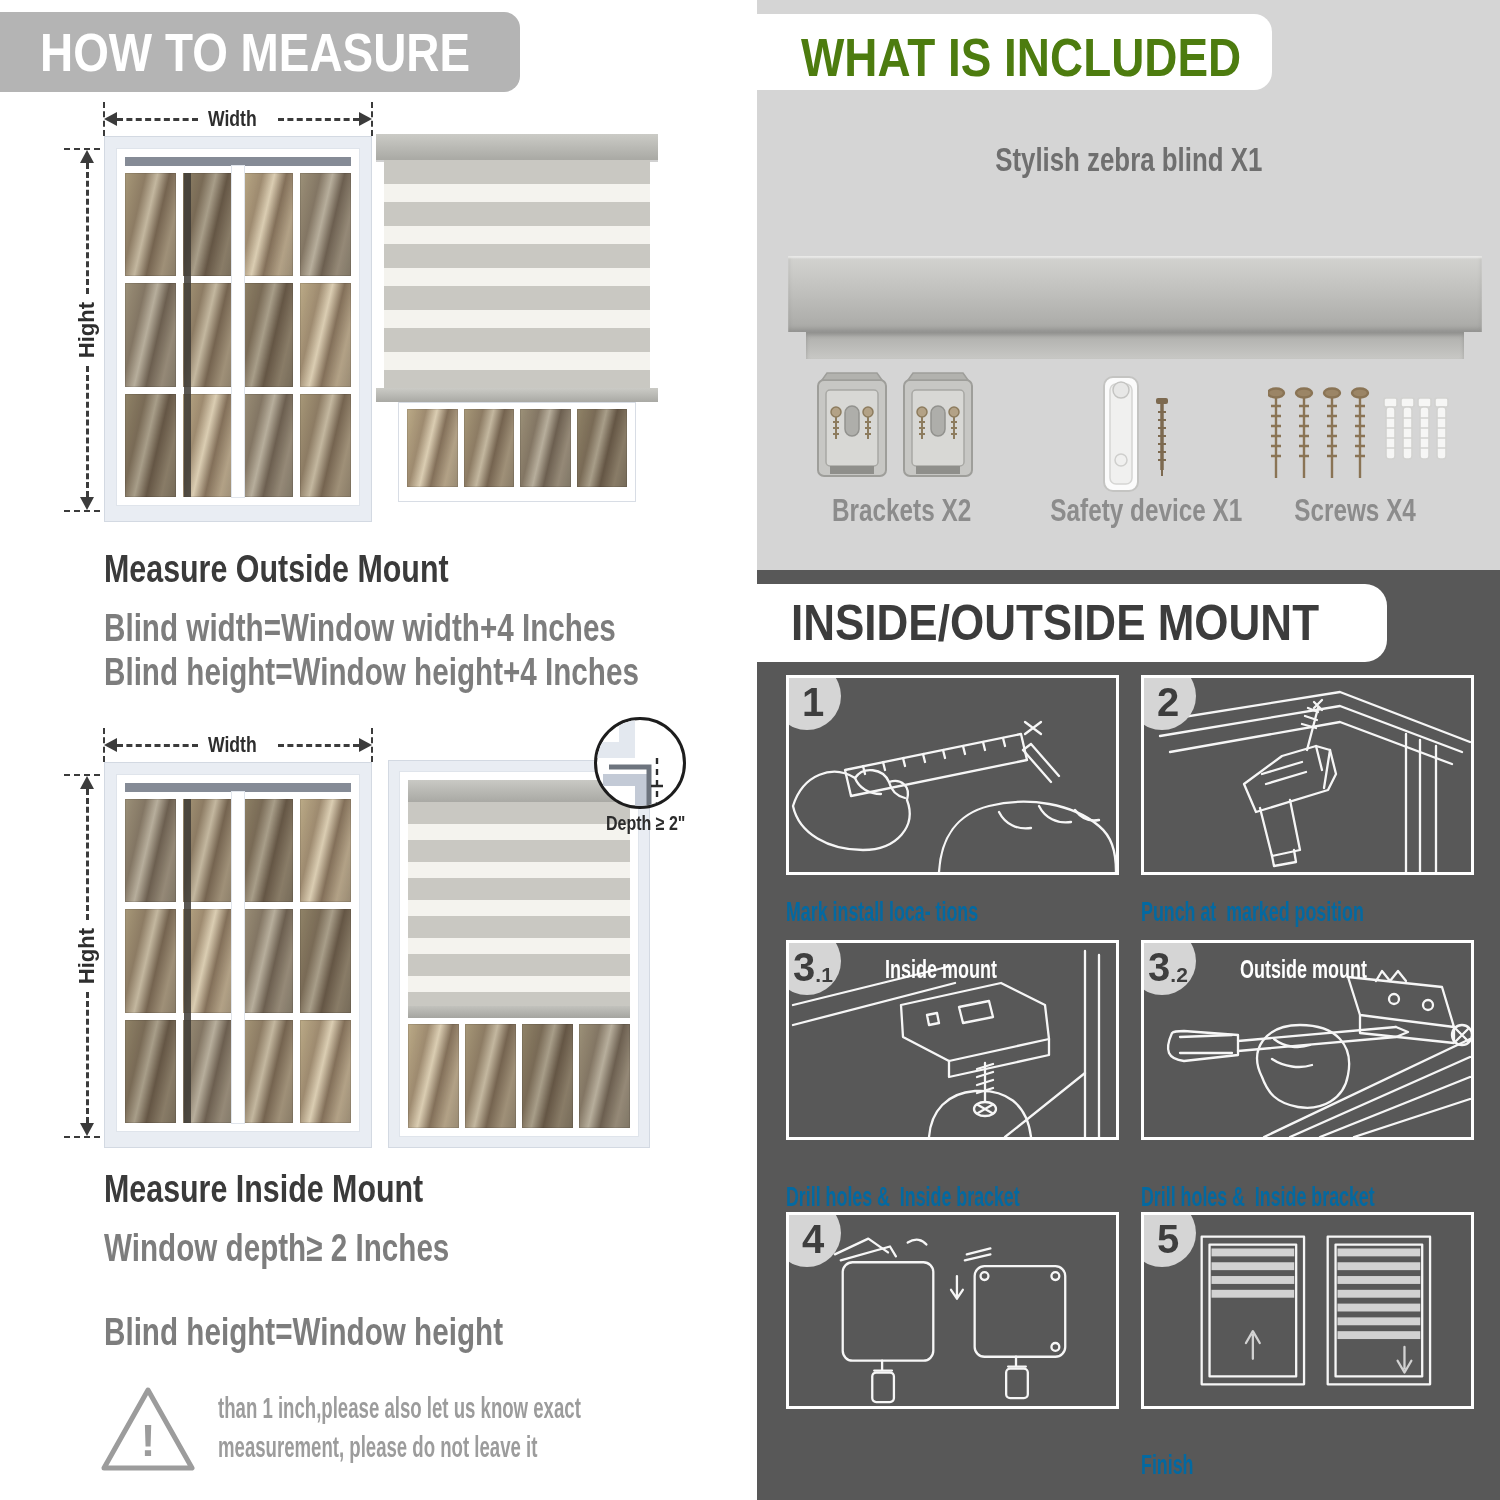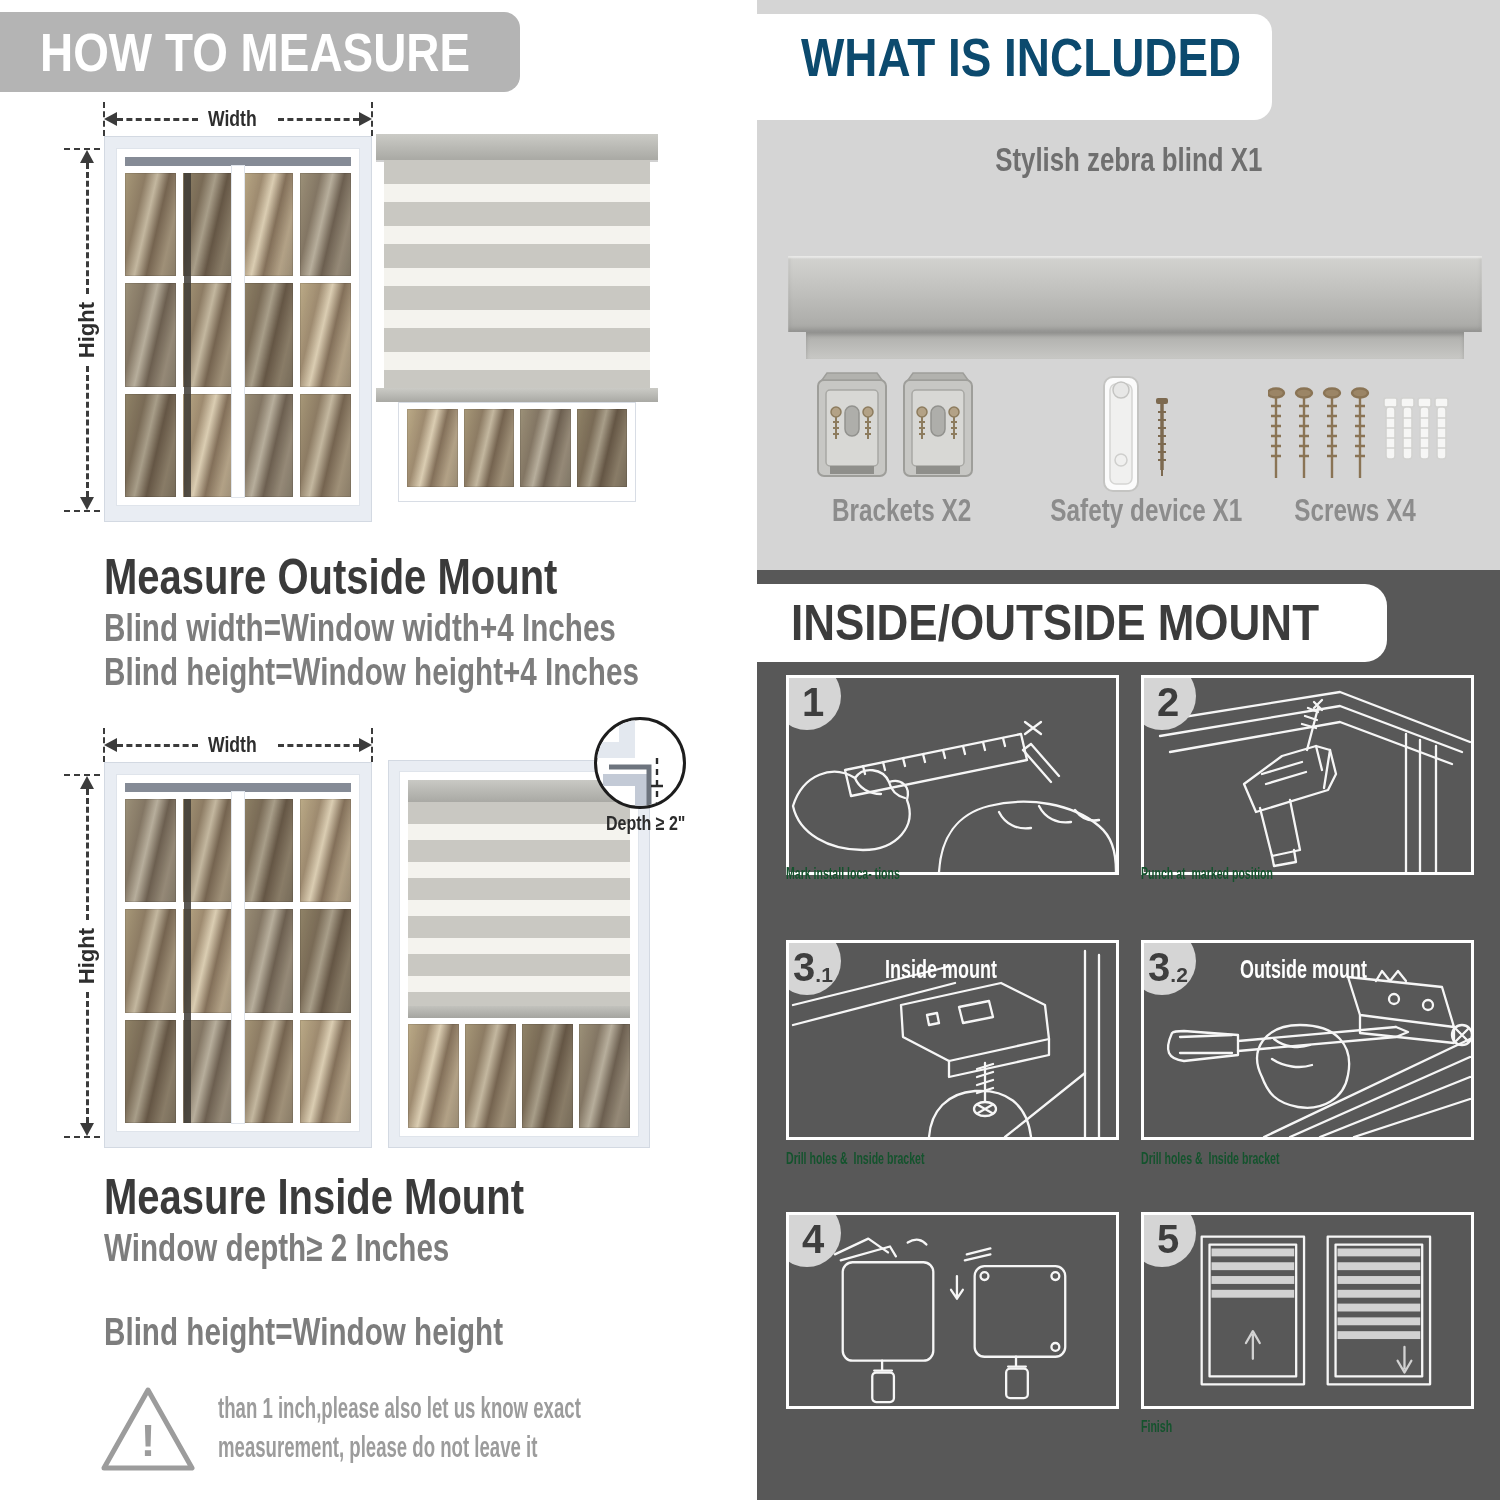--- a/index.html
+++ b/index.html
@@ -10,21 +10,21 @@
   .cXL{display:inline-block;transform:scaleX(.85);transform-origin:0 50%;}
   .cL{display:inline-block;transform:scaleX(.80);transform-origin:0 50%;}
   .cM{display:inline-block;transform:scaleX(.76);transform-origin:0 50%;}
   .cS{display:inline-block;transform:scaleX(.66);transform-origin:0 50%;}
   .cW{display:inline-block;transform:scaleX(.62);transform-origin:0 0;}
   .cCenter{transform-origin:50% 50%;}
 
   
   .banner{left:0;top:12px;width:520px;height:80px;background:#b4b4b4;border-radius:0 16px 16px 0;
           color:#fff;font-size:54px;line-height:80px;padding-left:40px;box-sizing:border-box;white-space:nowrap;}
-  .sec-title{font-size:50px;color:#3a3a3a;white-space:nowrap;}
+  .sec-title{font-size:38px;color:#3a3a3a;white-space:nowrap;}
   .sec-line{font-size:39px;color:#7d7d7d;white-space:nowrap;}
 
   
   .h-arrow{display:flex;align-items:center;height:22px;}
   .h-arrow .dash{flex:1;border-top:3px dashed #3b3b3b;}
   .ah{width:0;height:0;border-top:7px solid transparent;border-bottom:7px solid transparent;}
   .ah.l{border-right:13px solid #3b3b3b;}
   .ah.r{border-left:13px solid #3b3b3b;}
   .h-arrow .lbl{padding:0 10px;font-size:22px;color:#2e2e2e;white-space:nowrap;}
   .etick{position:absolute;top:-6px;width:0;height:34px;border-left:2px dashed #3b3b3b;}
@@ -68,42 +68,42 @@
   .inwin .open{flex:1;display:grid;grid-template-columns:repeat(4,1fr);gap:6px;padding-top:6px;background:#fff;}
 
   .depth-circle{left:594px;top:717px;width:92px;height:92px;border-radius:50%;background:#fff;
                 border:3px solid #1d1d1d;z-index:6;overflow:hidden;box-sizing:border-box;}
   .depth-label{left:576px;top:812px;width:140px;text-align:center;font-size:20px;color:#2c2c2c;}
 
   .warn-text{font-size:30px;color:#9c9c9c;line-height:39px;white-space:nowrap;}
 
   
   .included-bg{left:757px;top:0;width:743px;height:570px;background:#d5d5d5;}
-  .included-header{left:757px;top:14px;width:515px;height:106px;background:#fff;border-radius:0 18px 18px 0;
-                   color:#0c4a6e;font-size:54px;line-height:86px;padding-left:44px;box-sizing:border-box;white-space:nowrap;}
+  .included-header{left:757px;top:14px;width:515px;height:76px;background:#fff;border-radius:0 18px 18px 0;
+                   color:#4d7c0f;font-size:54px;line-height:86px;padding-left:44px;box-sizing:border-box;white-space:nowrap;}
   .blind-title{left:757px;top:140px;width:743px;text-align:center;font-size:34px;color:#6f6f6f;}
   .headrail-bar{left:788px;top:256px;width:694px;height:76px;
       background:linear-gradient(180deg,#d3d3d0 0%,#c1c1be 45%,#a8a8a5 100%);
       box-shadow:inset 0 2px 2px rgba(255,255,255,.55), inset 0 -3px 5px rgba(0,0,0,.14);}
   .headrail-lip{left:806px;top:332px;width:658px;height:27px;
       background:linear-gradient(180deg,#adadaa,#c8c8c5);box-shadow:inset 0 3px 4px rgba(0,0,0,.18);}
   .item-label{top:492px;font-size:32px;color:#8c8c8c;text-align:center;white-space:nowrap;}
 
   
   .mount-bg{left:757px;top:570px;width:743px;height:930px;background:#585858;}
   .mount-header{left:757px;top:584px;width:630px;height:78px;background:#fff;border-radius:0 22px 22px 0;
                 color:#3c3c3c;font-size:50px;line-height:78px;padding-left:34px;box-sizing:border-box;white-space:nowrap;}
   .step-box{position:absolute;width:333px;border:3px solid #fff;box-sizing:border-box;overflow:hidden;background:#585858;}
   .badge{position:absolute;top:-16px;left:-16px;width:68px;height:68px;border-radius:50%;background:#d5d5d5;
          color:#3e3e3e;display:flex;align-items:center;justify-content:center;
          padding:12px 0 0 12px;box-sizing:border-box;}
   .badge-num{font-size:40px;line-height:40px;}
   .badge-sub{font-size:21px;margin-top:16px;}
   .step-label{position:absolute;top:12px;left:96px;color:#fff;font-size:25px;white-space:nowrap;}
-  .step-caption{position:absolute;width:400px;color:#14532d;font-size:16px;white-space:pre-wrap;}
+  .step-caption{position:absolute;width:400px;color:#0369a1;font-size:27px;white-space:pre-wrap;margin-top:32px;}
   .art{position:absolute;left:0;top:0;width:100%;height:100%;}
   .art *{vector-effect:non-scaling-stroke;}
   svg.line{stroke:#fff;fill:none;stroke-width:2.3;stroke-linecap:round;stroke-linejoin:round;opacity:.95;}
 </style>
 </head>
 <body>
 
 <div id="stage">
 
   <div class="abs banner">

